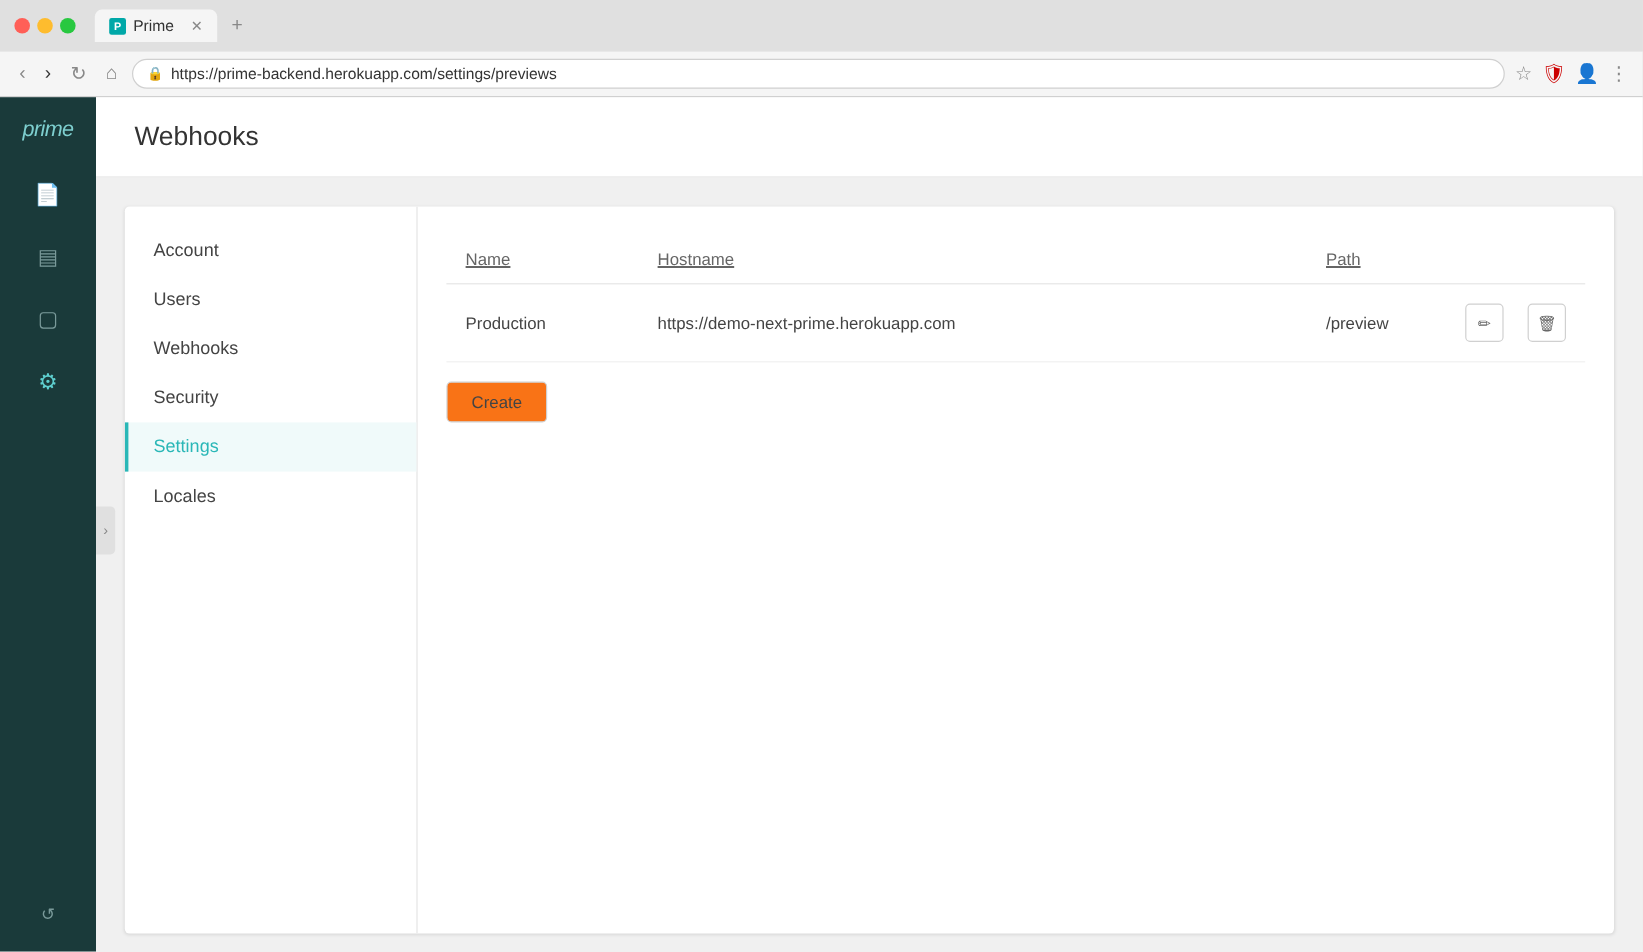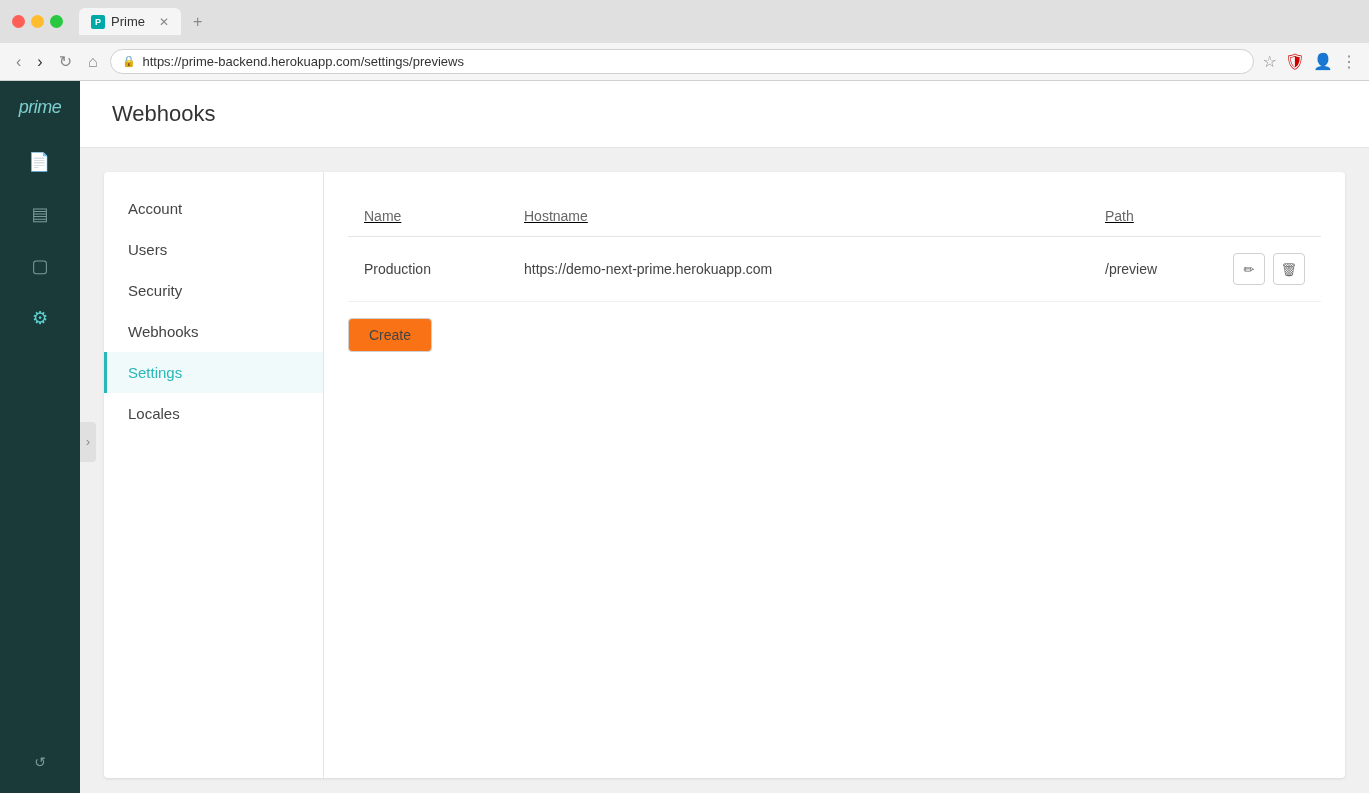--- a/index.html
+++ b/index.html
@@ -40,33 +40,33 @@
     
     .main-content { flex: 1; display: flex; flex-direction: column; overflow: hidden; }
     .page-header { background: white; padding: 20px 32px; border-bottom: 1px solid #e5e5e5; }
     .page-title { font-size: 22px; font-weight: 400; color: #333; }
 
     
     .settings-container { display: flex; flex: 1; background: #f0f0f0; padding: 24px; gap: 0; }
     .settings-inner { display: flex; flex: 1; background: white; border-radius: 4px; box-shadow: 0 1px 3px rgba(0,0,0,0.1); overflow: hidden; }
 
     
-    .settings-nav { width: 220px; border-right: 1px solid #e5e5e5; padding: 16px 0; flex-shrink: 0; }
+    .settings-nav { width: 244px; border-right: 1px solid #e5e5e5; padding: 16px 0; flex-shrink: 0; }
     .settings-nav-item { padding: 12px 24px; font-size: 15px; color: #444; cursor: pointer; display: block; text-decoration: none; }
     .settings-nav-item.active { color: #2ab7b7; border-left: 3px solid #2ab7b7; padding-left: 21px; background: #f0fafa; }
 
     
     .settings-content { flex: 1; padding: 24px; }
 
     
     .table-header { display: grid; grid-template-columns: 160px 1fr 200px; padding: 12px 16px; border-bottom: 1px solid #e5e5e5; text-decoration: underline; }
     .table-header-cell { font-size: 14px; color: #666; font-weight: 500; }
     .table-row { display: grid; grid-template-columns: 160px 1fr 200px; padding: 16px 16px; border-bottom: 1px solid #f0f0f0; align-items: center; }
     .table-cell { font-size: 14px; color: #444; }
-    .table-cell-actions { display: flex; gap: 8px; align-items: center; justify-content: center; }
+    .table-cell-actions { display: flex; gap: 20px; align-items: center; justify-content: center; }
     .table-action-btn { width: 32px; height: 32px; border: 1px solid #d0d0d0; background: white; border-radius: 4px; cursor: pointer; display: flex; align-items: center; justify-content: center; color: #666; font-size: 13px; }
 
     
     .create-btn { margin-top: 16px; padding: 8px 20px; background: #f97316; border: 1px solid #d0d0d0; border-radius: 4px; font-size: 14px; color: #444; cursor: pointer; }
   </style>
 </head>
 <body>
 
 <div class="browser-chrome">
   <div class="browser-titlebar">
@@ -129,22 +129,22 @@
     <div class="page-header">
       <h1 class="page-title">Webhooks</h1>
     </div>
 
     <div class="settings-container">
       <div class="settings-inner">
 
         <nav class="settings-nav">
           <a class="settings-nav-item">Account</a>
           <a class="settings-nav-item">Users</a>
+          <a class="settings-nav-item">Webhooks</a>
           <a class="settings-nav-item">Security</a>
-          <a class="settings-nav-item">Webhooks</a>
           <a class="settings-nav-item active">Settings</a>
           <a class="settings-nav-item">Locales</a>
         </nav>
 
         <div class="settings-content">
           
           <div class="table-header">
             <div class="table-header-cell">Name</div>
             <div class="table-header-cell">Hostname</div>
             <div class="table-header-cell">Path</div>

